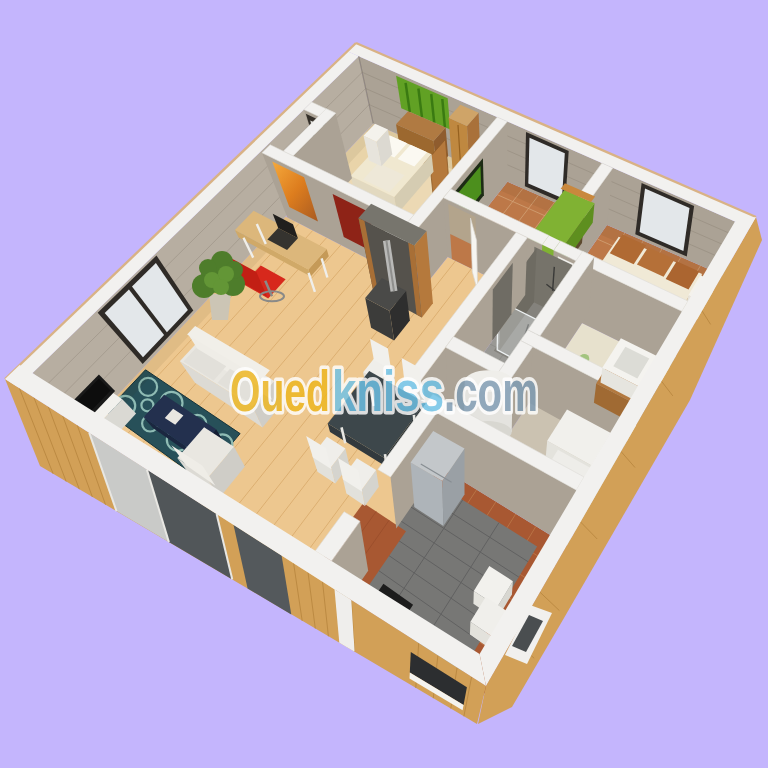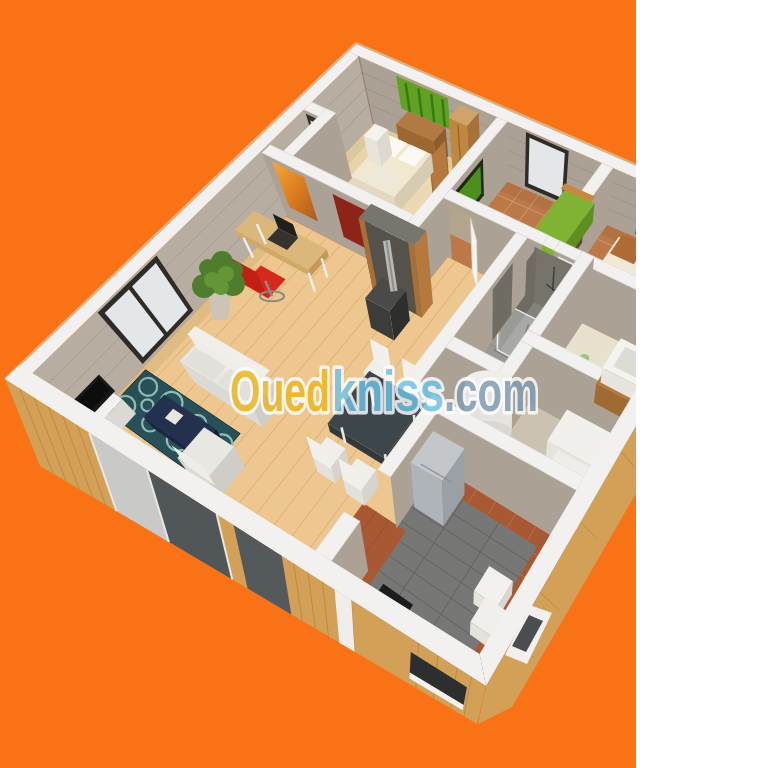--- a/index.html
+++ b/index.html
@@ -1,14 +1,14 @@
 <!DOCTYPE html>
 <html><head><meta charset="utf-8"><style>
 html,body{margin:0;padding:0;background:#ffffff;}
-#c{position:relative;width:636px;height:768px;background:#f97316;overflow:hidden;}
+#c{position:relative;width:768px;height:768px;background:#c4b5fd;overflow:hidden;}
 </style></head><body>
 <div id="c">
 <svg width="768" height="768" viewBox="0 0 768 768">
 <defs>
 <linearGradient id="buddha" x1="0" y1="0" x2="1" y2="1">
 <stop offset="0" stop-color="#f5a93c"></stop>
           <stop offset="0.5" stop-color="#dd7d1e"></stop>
           <stop offset="1" stop-color="#a85a22"></stop>
 </linearGradient>
 </defs>

